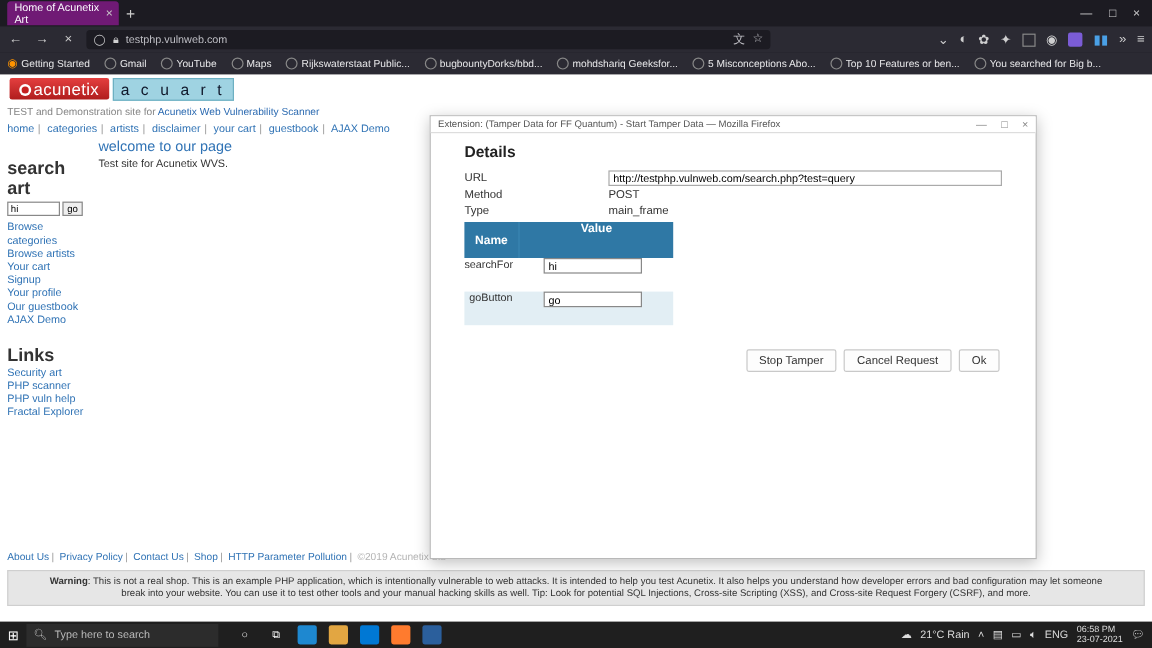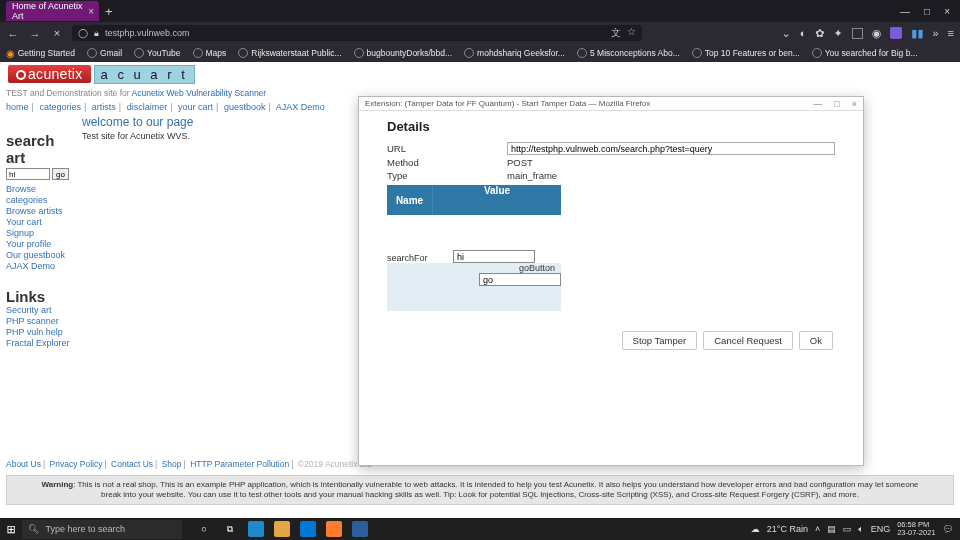--- a/index.html
+++ b/index.html
@@ -68,25 +68,25 @@
 .modal .content { padding:8px 28px; }
 .modal h3 { font-size:13px; font-weight:bold; color:#222; margin-bottom:8px; }
 .kv { display:flex; font-size:9.5px; color:#333; margin-bottom:2px; align-items:center; }
 .kv .k { width:120px; }
 .kv input { flex:1; border:1px solid #aaa; font-size:9px; height:13px; padding:0 3px; }
 .kv .v { font-size:9.5px; }
 .tbl { margin-top:4px; }
 .tbl .hdr { display:flex; background:#2f78a5; color:#fff; font-size:10px; font-weight:bold; height:30px; align-items:flex-start; }
 .tbl .hdr .c1 { width:46px; text-align:center; border-right:1px solid #3a86b4; height:100%; display:flex; align-items:center; justify-content:center; }
 .tbl .hdr .c2 { flex:1; text-align:center; }
-.tbl .row { display:flex; height:48px; align-items:flex-end; font-size:9px; color:#333; }
+.tbl .row { display:flex; height:28px; align-items:flex-start; font-size:9px; color:#333; }
 .tbl .row .c1 { width:46px; text-align:right; padding-right:6px; }
 .tbl .row .c2 { flex:1; padding-left:20px; }
 .tbl .row input { width:82px; border:1px solid #888; font-size:9px; height:13px; padding:0 3px; }
-.tbl .row.alt { background:#e2eef4;flex-direction:column; }
+.tbl .row.alt { background:#e2eef4; }
 .btnrow { margin-top:20px; display:flex; justify-content:flex-end; gap:6px; padding-right:2px; }
 .btnrow button { font-size:9.5px; background:#fdfdfd; border:1px solid #c9c9c9; border-radius:2px; padding:3px 10px; color:#333; }
 
 
 .taskbar { position:absolute; left:0; right:0; bottom:0; height:22px; background:#1f1f1f; display:flex; align-items:center; color:#fff; font-size:9px; }
 .taskbar .start { width:22px; text-align:center; font-size:11px; }
 .taskbar .search { background:#2c2c2c; height:19px; width:160px; display:flex; align-items:center; padding:0 6px; font-size:9px; color:#bbb; gap:6px; }
 .taskbar .mid { display:flex; gap:10px; margin-left:14px; align-items:center; }
 .taskbar .mid .ti { width:16px; height:16px; display:flex; align-items:center; justify-content:center; border-radius:2px; }
 .taskbar .tray { margin-left:auto; display:flex; align-items:center; gap:7px; padding-right:6px; color:#ddd; }

